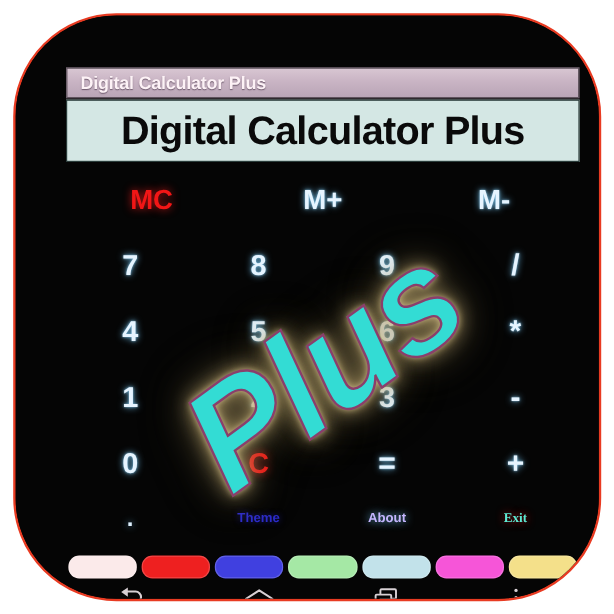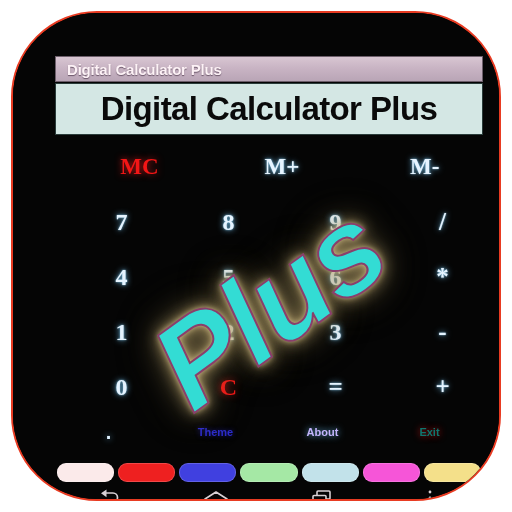--- a/index.html
+++ b/index.html
@@ -47,21 +47,21 @@
     border:1px solid #2a3c3a;
     box-sizing:border-box;
     display:flex;align-items:center;justify-content:center;
   }
   .display-text{
     font-size:33px;font-weight:bold;color:#0a0a0a;
     letter-spacing:-0.6px;white-space:nowrap;
   }
   
   .keypad{
-    position:absolute;left:55px;top:126px;width:428px;height:307px;font-family:Liberation Serif, serif;
+    position:absolute;left:42px;top:126px;width:428px;height:307px;
   }
   .key-row{
     display:flex;width:100%;height:55px;align-items:center;
   }
   .key{
     flex:1;text-align:center;
     font-size:24px;font-weight:bold;
     color:#e6f4ff;
     text-shadow:0 0 6px rgba(110,190,235,.95),0 0 2px rgba(160,215,245,.9);
     cursor:pointer;user-select:none;
@@ -75,21 +75,21 @@
     position:absolute;left:42px;top:404px;width:428px;height:30px;
     display:flex;align-items:center;
   }
   .fn{
     flex:1;text-align:center;font-size:11px;font-weight:bold;
     cursor:pointer;user-select:none;
   }
   .fn.dot{color:#dff1ff;font-size:20px;text-shadow:0 0 6px rgba(110,190,235,.9);}
   .fn.theme{color:#2c2ccb;text-shadow:0 0 5px rgba(40,40,200,.6);}
   .fn.about{color:#c4b5fd;text-shadow:0 0 7px rgba(110,190,235,.95);}
-  .fn.exit{color:#0f766e;text-shadow:0 0 7px rgba(230,25,25,.8);}
+  .fn.exit{color:#5eead4;text-shadow:0 0 7px rgba(230,25,25,.8);font-family:Liberation Serif, serif;}
   
   .swatches{
     position:absolute;left:44px;top:450px;width:424px;height:19px;
     display:flex;gap:4px;
   }
   .swatch{
     flex:1;height:19px;border-radius:9px;cursor:pointer;
     box-shadow:inset 0 0 0 1px rgba(255,255,255,.18);
   }
   

